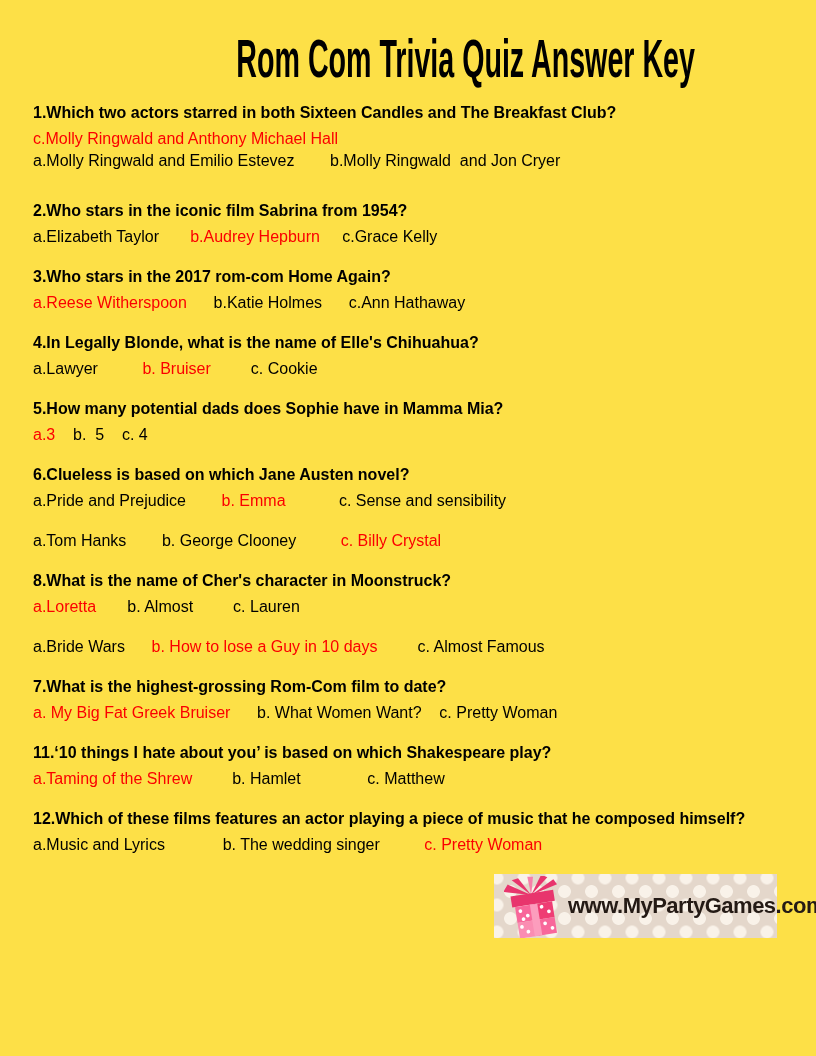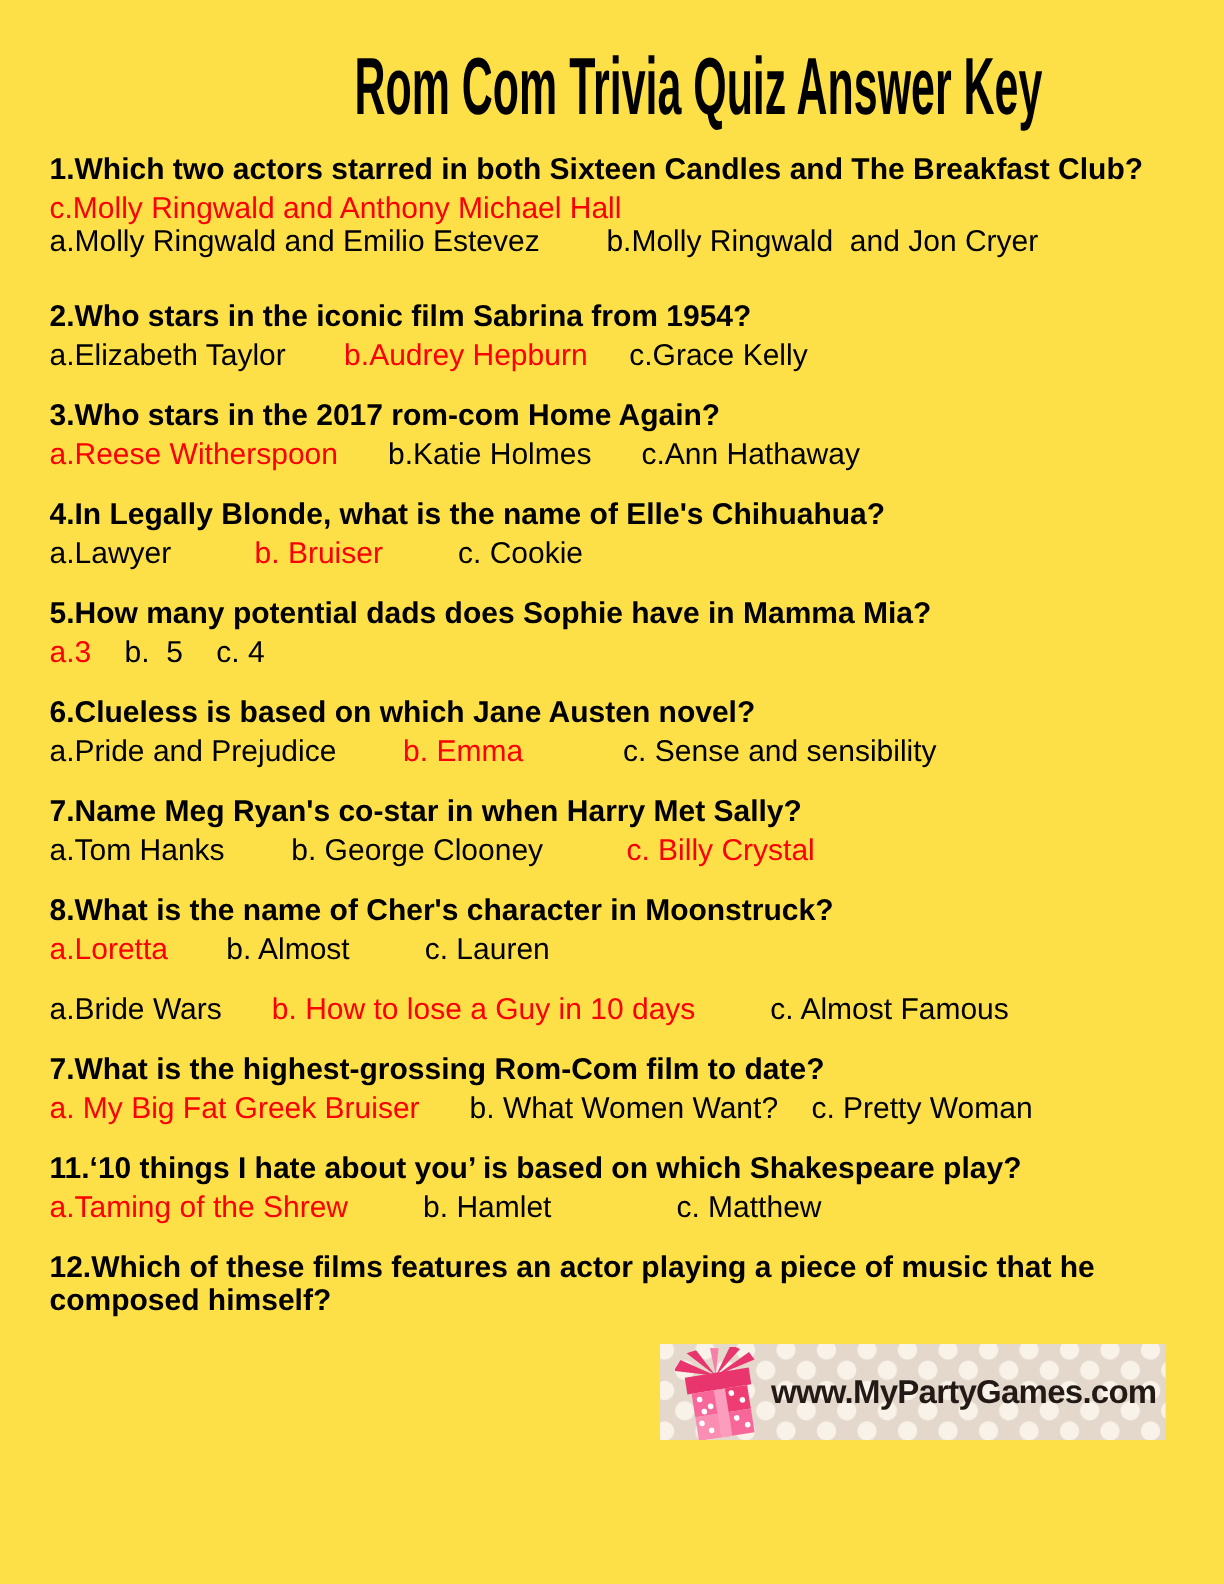--- a/index.html
+++ b/index.html
@@ -18,36 +18,36 @@
     display:inline-block;
     font-size:54px;
     font-weight:700;
     letter-spacing:0px;
     transform:scaleX(0.53);
     transform-origin:center;
     white-space:nowrap;
     line-height:56px;
     color:#000;
   }
-  .questions{font-size:20px;line-height:22px;}
+  .questions{font-size:16px;line-height:22px;}
   .q-block{margin-bottom:18px;}
   .q-block:first-child{margin-bottom:28px;}
   .q-heading{font-weight:700;margin-bottom:4px;white-space:pre-wrap;}
   .opt-line{white-space:pre-wrap;}
   .option{color:#000;}
   .option.correct{color:var(--answer-red,#fb0000);}
   .footer{
     display:flex;
     justify-content:flex-end;
     margin-top:12px;
     padding-right:6px;
   }
   .banner{
     position:relative;
-    width:337px;height:64px;
+    width:283px;height:64px;
     background-color:var(--banner-bg,#e4d7cb);
     background-image:
       radial-gradient(circle, var(--banner-dot,#f9f2e9) 6px, rgba(0,0,0,0) 6.8px),
       radial-gradient(circle, var(--banner-dot,#f9f2e9) 6px, rgba(0,0,0,0) 6.8px);
     background-size:27px 27px;
     background-position:3px 4px,16.5px 17.5px;
     text-align:center;
   }
   .gift{position:absolute;left:10px;top:2px;}
   .site{
@@ -96,21 +96,20 @@
     <div class="q-heading">5.How many potential dads does Sophie have in Mamma Mia?</div>
   <div class="opt-line"><span class="option correct">a.3    </span><span class="option">b.  5    </span><span class="option">c. 4</span></div>
       </div>
 
   <div class="q-block">
     <div class="q-heading">6.Clueless is based on which Jane Austen novel?</div>
   <div class="opt-line"><span class="option">a.Pride and Prejudice        </span><span class="option correct">b. Emma            </span><span class="option">c. Sense and sensibility</span></div>
       </div>
 
   <div class="q-block">
-    <div class="q-heading">7.Name Meg Ryan's co-star in when Harry Met Sally?</div>
   <div class="opt-line"><span class="option">a.Tom Hanks        </span><span class="option">b. George Clooney          </span><span class="option correct">c. Billy Crystal</span></div>
       </div>
 
   <div class="q-block">
     <div class="q-heading">8.What is the name of Cher's character in Moonstruck?</div>
   <div class="opt-line"><span class="option correct">a.Loretta       </span><span class="option">b. Almost         </span><span class="option">c. Lauren</span></div>
       </div>
 
   <div class="q-block">
   <div class="opt-line"><span class="option">a.Bride Wars      </span><span class="option correct">b. How to lose a Guy in 10 days         </span><span class="option">c. Almost Famous</span></div>
@@ -121,20 +120,21 @@
   <div class="opt-line"><span class="option correct">a. My Big Fat Greek Bruiser      </span><span class="option">b. What Women Want?    </span><span class="option">c. Pretty Woman</span></div>
       </div>
 
   <div class="q-block">
     <div class="q-heading">11.‘10 things I hate about you’ is based on which Shakespeare play?</div>
   <div class="opt-line"><span class="option correct">a.Taming of the Shrew         </span><span class="option">b. Hamlet               </span><span class="option">c. Matthew</span></div>
       </div>
 
   <div class="q-block">
     <div class="q-heading">12.Which of these films features an actor playing a piece of music that he composed himself?</div>
+  <div class="opt-line"><span class="option">a.Music and Lyrics             </span><span class="option">b. The wedding singer          </span><span class="option correct">c. Pretty Woman</span></div>
       </div>
 </div>
 
   <div class="footer">
     <div class="banner">
       <svg class="gift" width="60" height="62" viewBox="0 0 64 66" aria-hidden="true">
         <g transform="rotate(-9 32 33)">
           <polygon points="31,20 2,12 8,5" fill="#e8356d"></polygon>
           <polygon points="31,20 13,1 20,0" fill="#e8356d"></polygon>
           <polygon points="31,20 30,0 36,1" fill="#f77fa9"></polygon>

